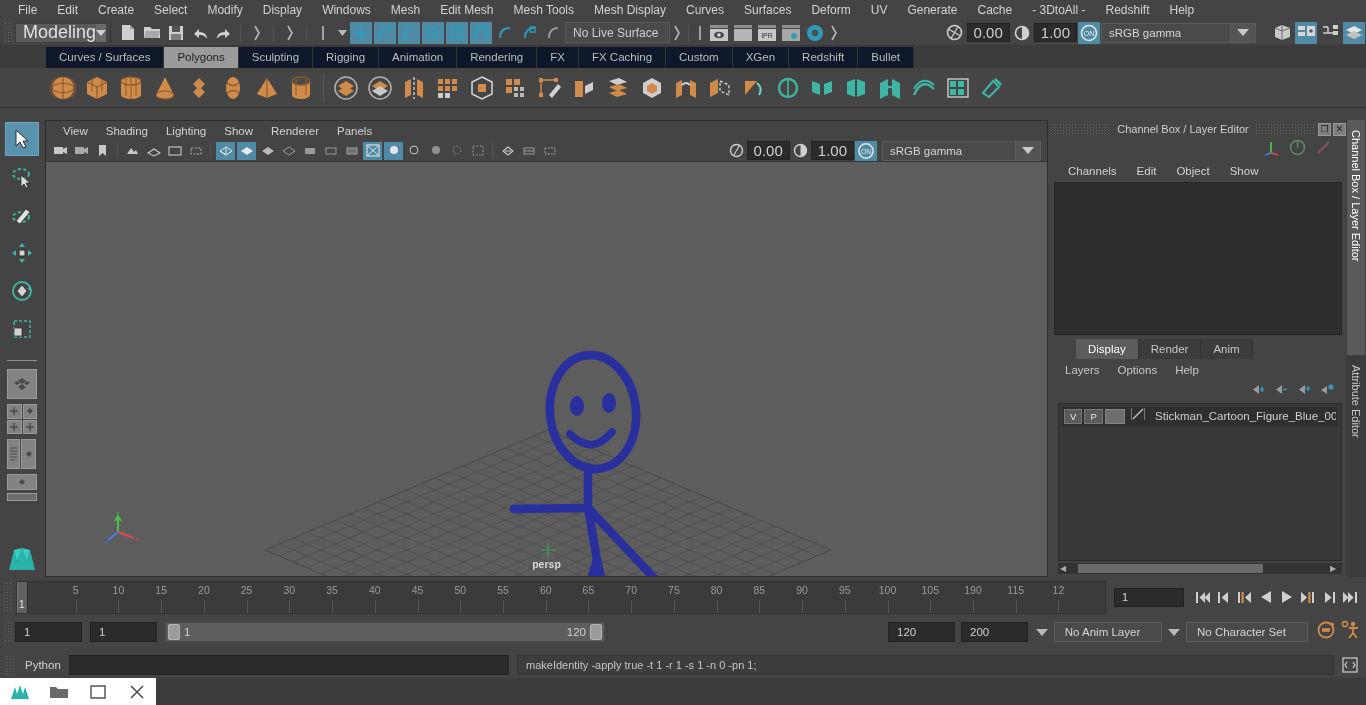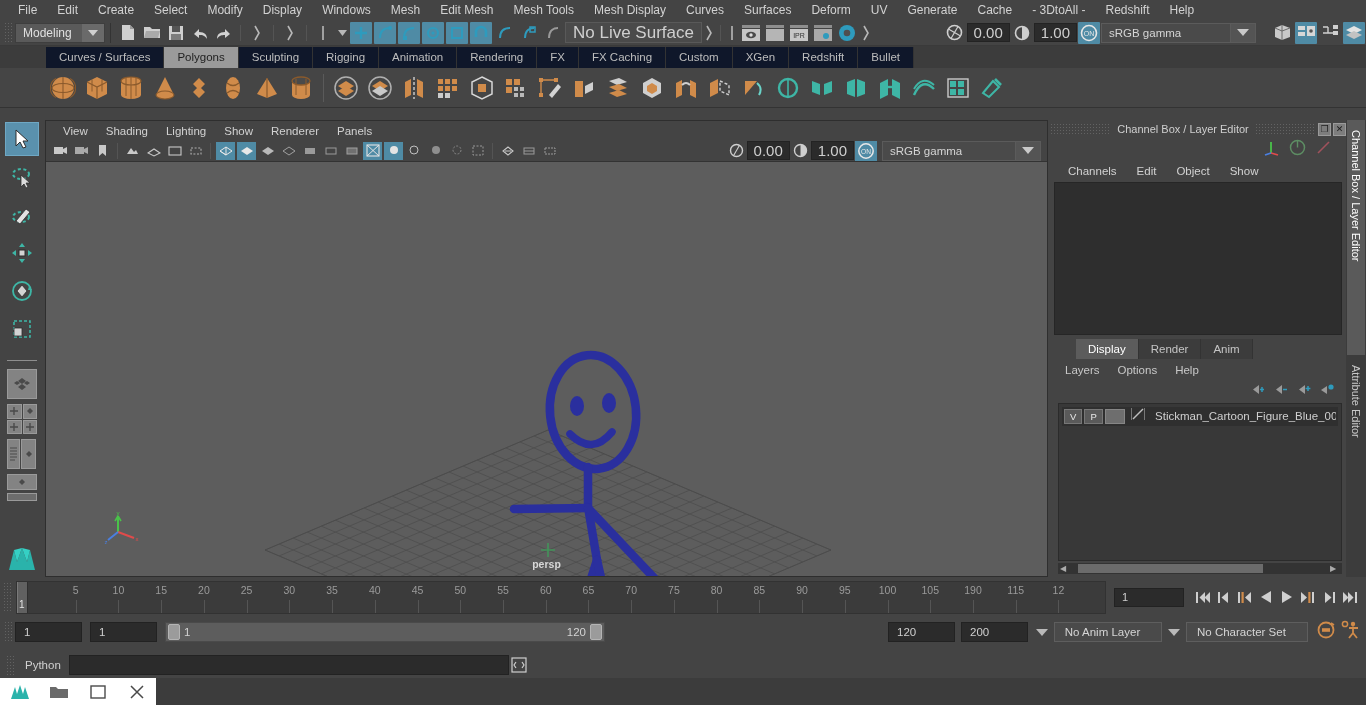--- a/index.html
+++ b/index.html
@@ -24,21 +24,21 @@
     height:26px; background:#444; display:flex; align-items:center;
     padding-left:4px; gap:0px; border-bottom:1px solid #3a3a3a;
   }
   .gripdots{
     width:8px; height:22px; margin-right:3px; flex:0 0 auto;
     background-image:radial-gradient(#6c6c6c 32%, transparent 33%);
     background-size:3px 3px; opacity:.75;
   }
   .combo{
     height:20px; background:#5a5a5a; border:1px solid #3e3e3e; display:flex;
-    align-items:center; font-size:12px; color:#e0e0e0; padding-left:7px;
+    align-items:center; font-size:18px; color:#e0e0e0; padding-left:7px;
     min-width:90px; position:relative;
   }
   .combo .arrow{
     margin-left:auto; width:22px; height:18px; background:#6a6a6a;
     display:flex; align-items:center; justify-content:center;
   }
   .tri-down{
     width:0;height:0;border-left:5px solid transparent;border-right:5px solid transparent;
     border-top:6px solid #d0d0d0;
   }
@@ -50,21 +50,21 @@
   }
   .tbtn.on{ background:#4f8ba5; }
   .tbtn svg{ display:block; }
   .fieldbox{
     height:19px; background:#2b2b2b; border:1px solid #232323; color:#cfcfcf;
     font-size:15px; display:flex; align-items:center; padding:0 6px; min-width:42px;
     justify-content:center;
   }
   .livesurface{
     height:21px; min-width:105px; background:#4a4a4a; border:1px solid #595959;
-    font-size:17px; color:#cfcfcf; display:flex; align-items:center; padding:0 7px;
+    font-size:12px; color:#cfcfcf; display:flex; align-items:center; padding:0 7px;
   }
   .gammabox{
     height:20px; width:130px; background:#4a4a4a; border:1px solid #5b5b5b;
     font-size:11.5px; color:#d5d5d5; display:flex; align-items:center; padding:0 7px;
   }
   .gammaarrow{
     width:26px; height:20px; background:#545454; border:1px solid #5b5b5b;
     display:flex;align-items:center;justify-content:center; margin-left:-1px;
   }
   .chev{ width:0;height:0;border-left:6px solid transparent;border-right:6px solid transparent;border-top:7px solid #c9c9c9; }
@@ -1363,20 +1363,23 @@
           <path d="M13 6.5 L13 13 L9 18 M13 13 L17 18 M9 8 L18 8" stroke="#d08b4a" stroke-width="1.8" fill="none"></path>
         </svg>
     </span>
     <div style="width:4px"></div>
   </div>
 
   <div class="cmdrow">
     <div class="gripdots" style="height:20px"></div>
     <div class="cmdlabel">Python</div>
     <div class="cmdinput"></div>
+    <div class="cmdout">
+      <span>makeIdentity -apply true -t 1 -r 1 -s 1 -n 0 -pn 1;</span>
+    </div>
     <div class="cmdicon">
       <svg width="16" height="16" viewBox="0 0 16 16">
           <rect x="1" y="1" width="14" height="14" fill="none" stroke="#cfcfcf" stroke-width="1.2"></rect>
           <path d="M5 5 L3 8 L5 11 M11 5 L13 8 L11 11" stroke="#cfcfcf" stroke-width="1.2" fill="none"></path>
         </svg>
     </div>
   </div>
 
   <div class="taskbar">
     <div class="tbwhite">

